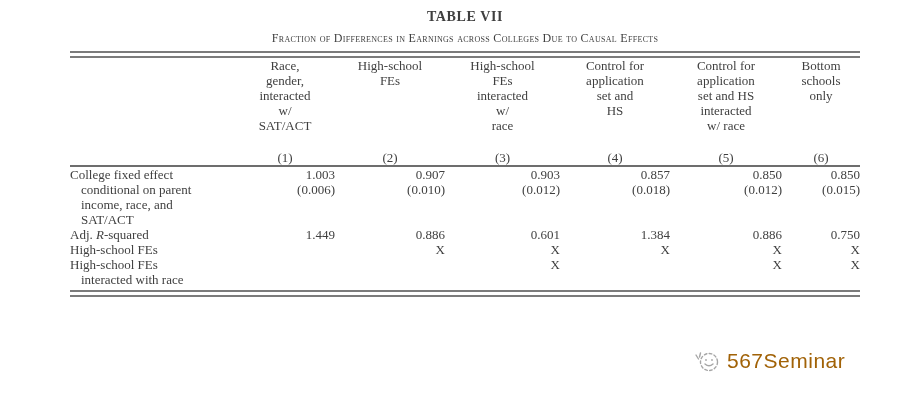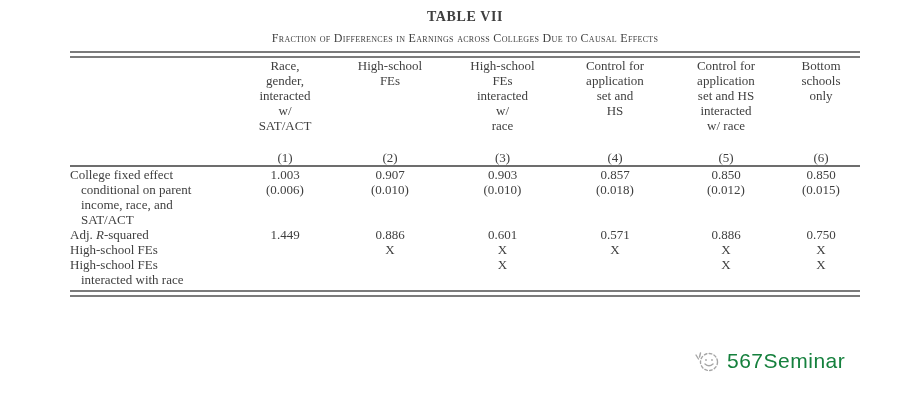--- a/index.html
+++ b/index.html
@@ -70,36 +70,36 @@
     border-bottom: 2px solid #6d6d6d;
   }
   .body-row td { vertical-align: top; }
   .first-body-row td { padding-top: 4px; }
   .lblcell {
     white-space: pre-line;
     padding-left: 11px !important;
     text-indent: -11px;
   }
   .val {
-    text-align: center;
+    text-align: right;
     white-space: pre-line;
   }
   .note {
     font-style: italic;
     white-space: nowrap;
     overflow: visible;
   }
   .it { font-style: italic; }
   .watermark {
     position: absolute;
     left: 694px; top: 347px;
     display: flex;
     align-items: center;
     gap: 5px;
-    color: #15803d;
+    color: #a16207;
     font-family: "Liberation Sans", "DejaVu Sans", sans-serif;
     font-size: 21px;
     letter-spacing: 0.5px;
     filter: blur(0.4px);
     z-index: 5;
   }
 </style>
 </head>
 <body>
 
@@ -163,35 +163,35 @@
       <tr class="body-row first-body-row">
         <td class="lblcell">College fixed effect
 conditional on parent
 income, race, and
 SAT/ACT</td>
         <td class="val">1.003
 (0.006)</td>
         <td class="val">0.907
 (0.010)</td>
         <td class="val">0.903
-(0.010)</td>
+(0.012)</td>
         <td class="val">0.857
 (0.018)</td>
         <td class="val">0.850
 (0.012)</td>
         <td class="val">0.850
 (0.015)</td>
       </tr>
 
       <tr class="body-row">
         <td class="lblcell"><span>Adj. </span><span class="it">R</span><span>-squared</span></td>
         <td class="val">1.449</td>
         <td class="val">0.886</td>
         <td class="val">0.601</td>
-        <td class="val">0.571</td>
+        <td class="val">1.384</td>
         <td class="val">0.886</td>
         <td class="val">0.750</td>
       </tr>
 
 
 
       <tr class="body-row">
         <td class="lblcell">High-school FEs</td>
         <td class="val"></td>
         <td class="val">X</td>

